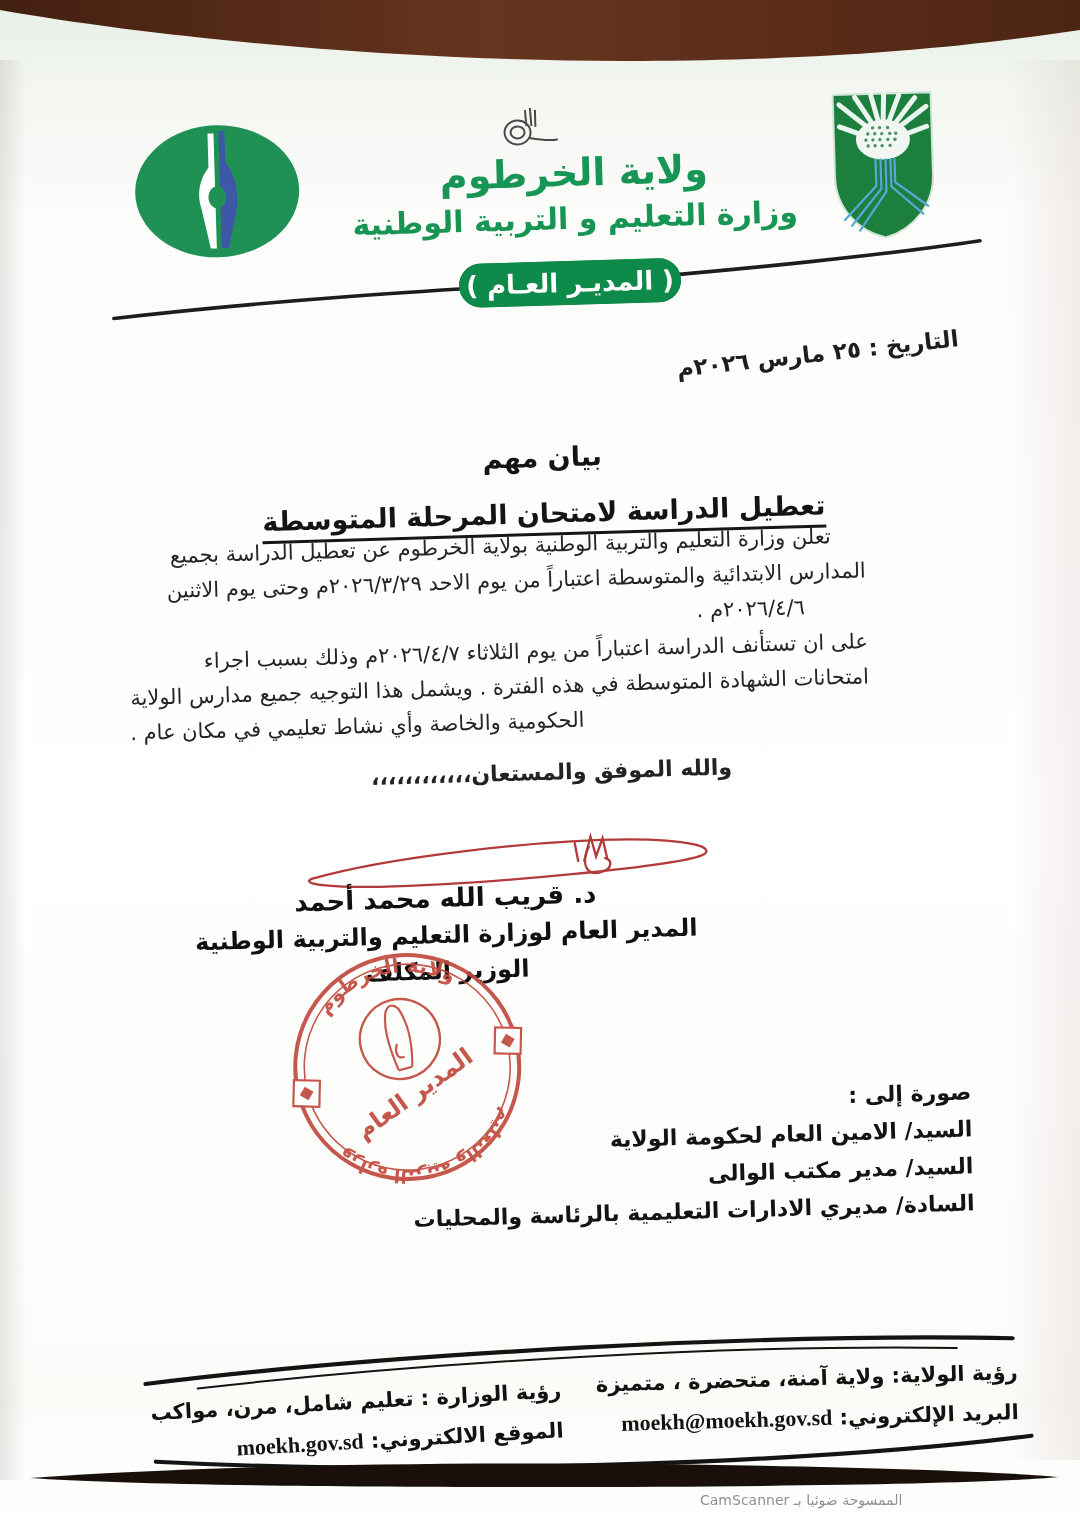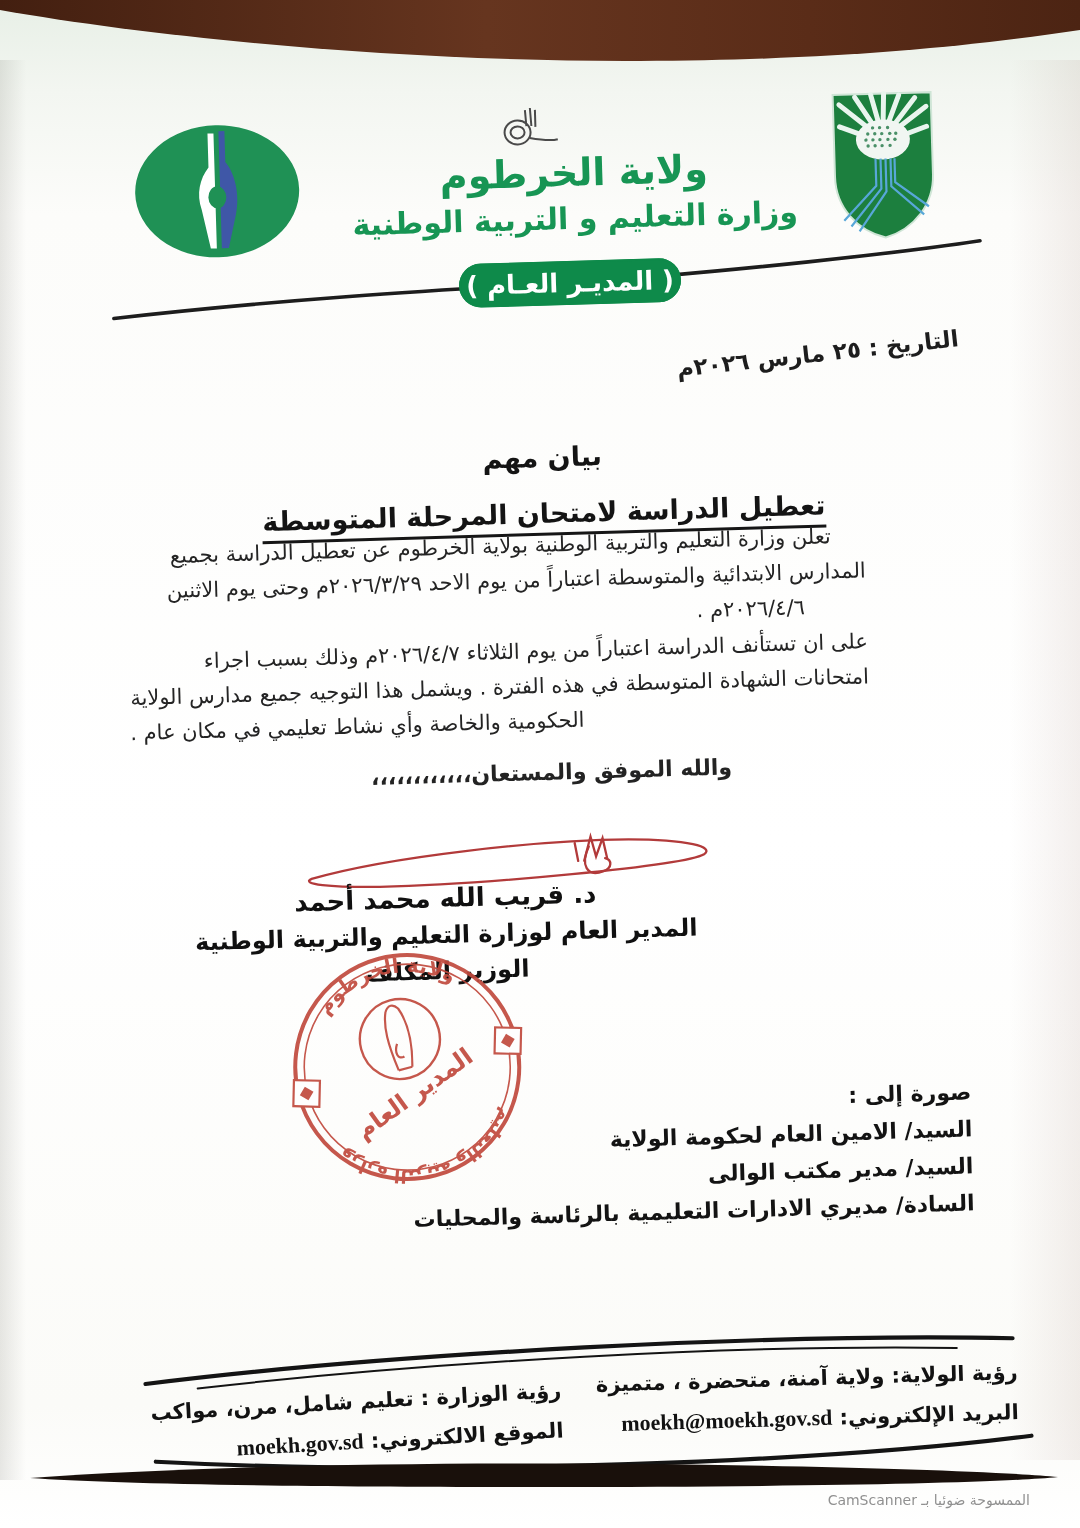--- a/index.html
+++ b/index.html
@@ -40,21 +40,21 @@
   .sig-role{font-size:24px;font-weight:800;margin-top:8px;}
   .stamp-wrap{left:272px;top:938px;width:250px;height:250px;transform:rotate(-13deg);opacity:.92;}
   .cc-block{left:375px;top:1086px;width:585px;direction:rtl;text-align:right;color:#131313;
     font-size:22px;font-weight:800;line-height:37px;}
   .footer-right{left:548px;top:1366px;width:450px;direction:rtl;text-align:right;color:#121212;}
   .footer-left{left:132px;top:1376px;width:410px;direction:rtl;text-align:right;color:#121212;
     transform:rotate(-1.5deg);}
   .vision{font-size:21px;font-weight:800;line-height:40px;white-space:nowrap;}
   .contact{font-size:21px;font-weight:800;line-height:40px;white-space:nowrap;}
   .latin{font-family:"Liberation Serif",serif;font-weight:700;font-size:22px;direction:ltr;unicode-bidi:embed;}
-  .watermark{left:700px;top:1492px;width:330px;text-align:right;direction:rtl;
+  .watermark{left:700px;top:1492px;width:330px;text-align:left;direction:rtl;
     font-size:14px;color:#909090;}
 </style>
 </head>
 <body>
 
 <div class="canvas">
 
   <svg class="abs" style="left:0;top:0;" width="1080" height="70" viewBox="0 0 1080 70" preserveAspectRatio="none">
     <defs>
       <linearGradient id="wood" x1="0" y1="0" x2="1" y2="0">

